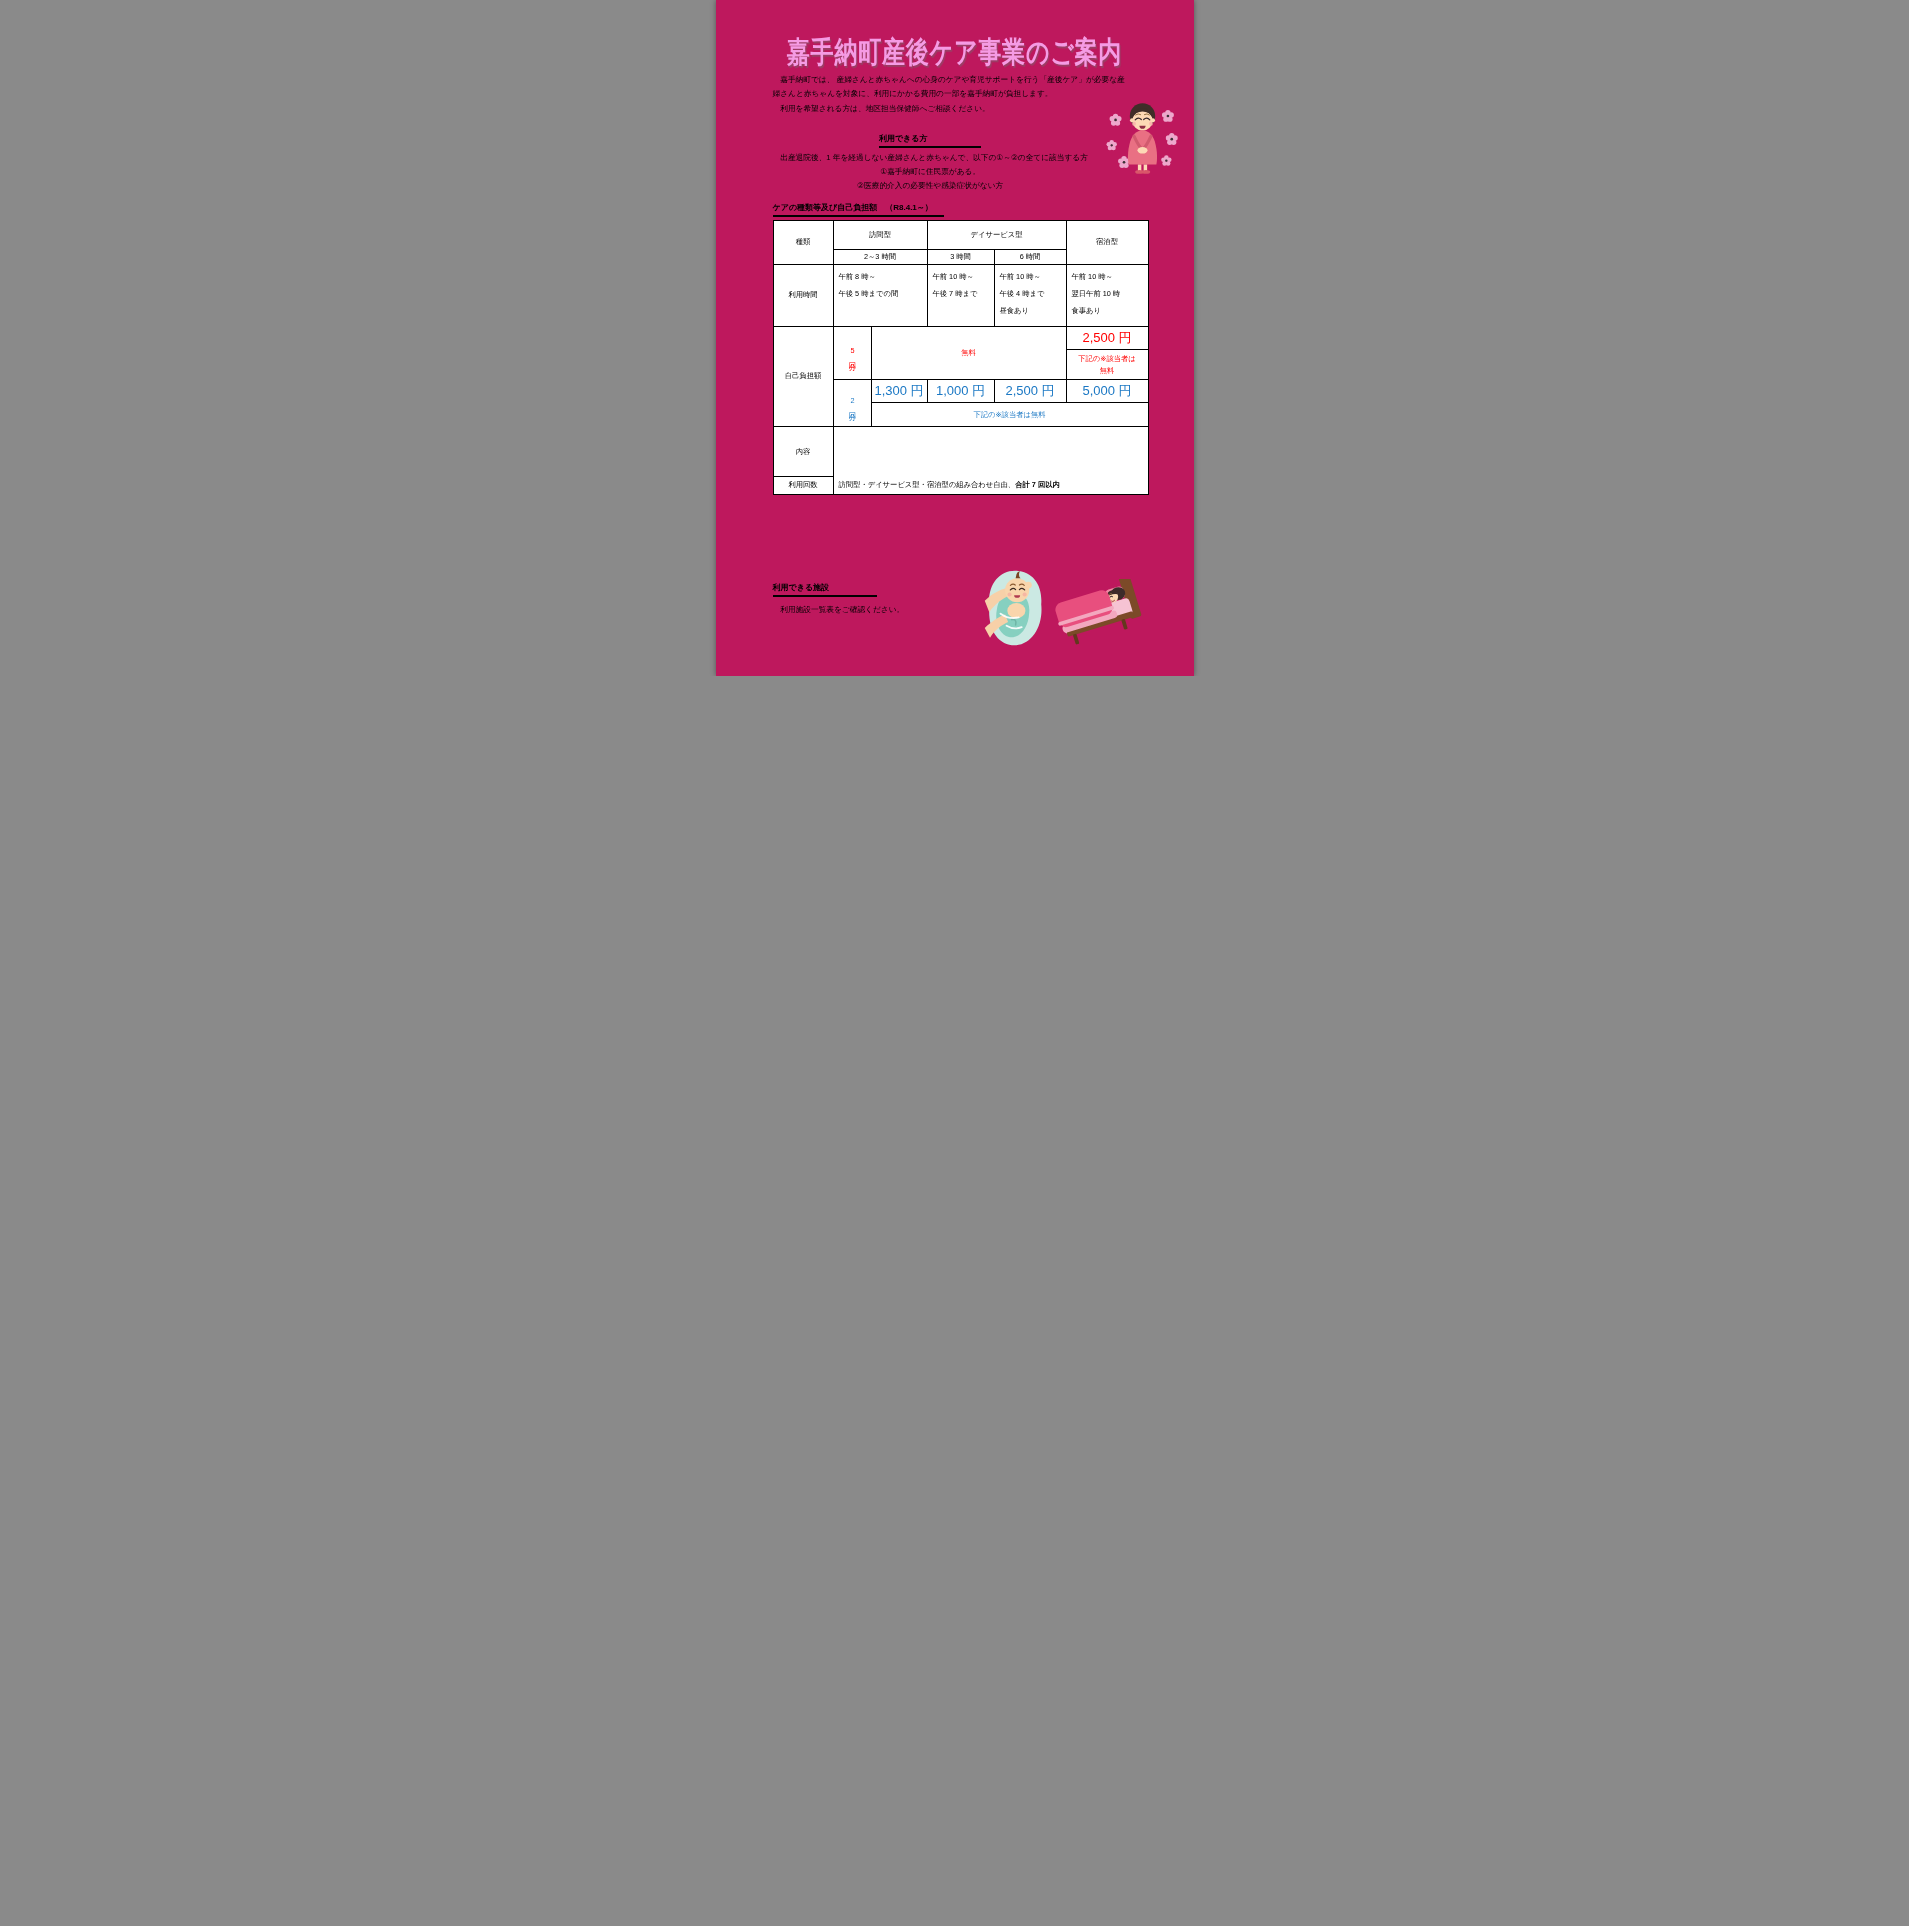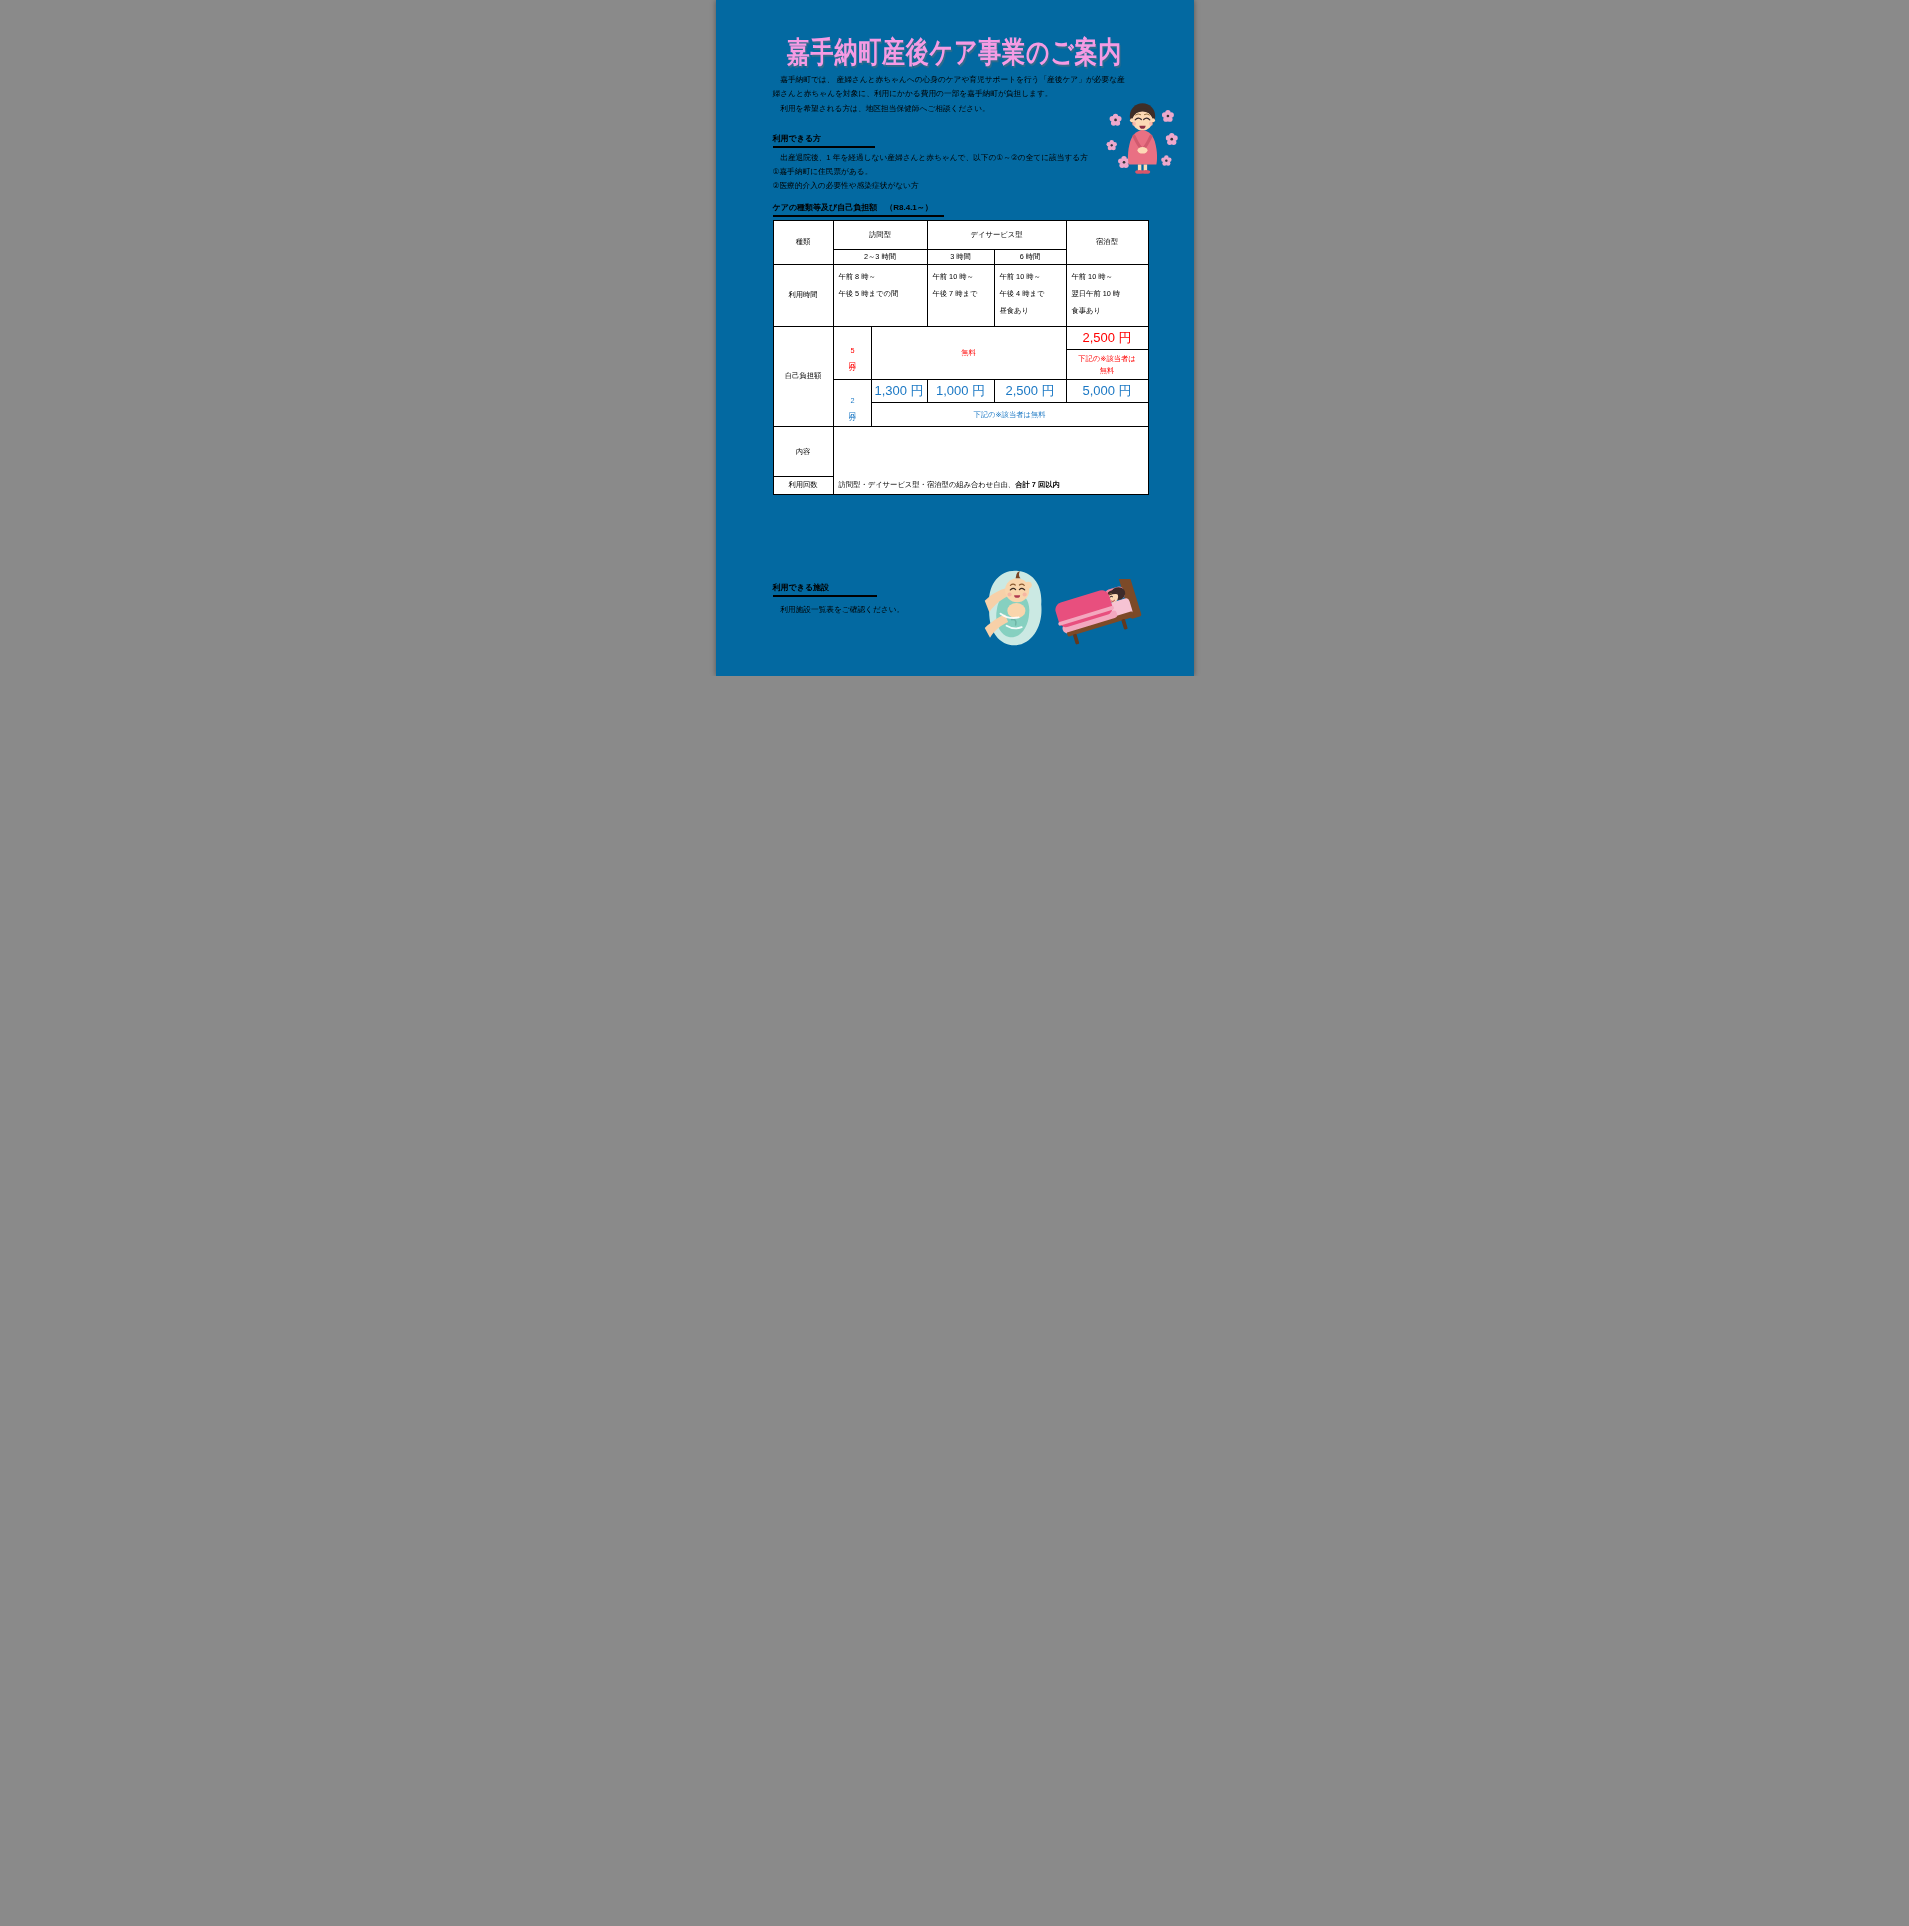--- a/index.html
+++ b/index.html
@@ -1,30 +1,30 @@
 <!DOCTYPE html>
 <html style="font-size:6.2px"><head>
 <meta charset="utf-8">
 <style>
   html,body{margin:0;padding:0;background:#8a8a8a;}
   .page{
-    position:relative;width:478px;height:676px;margin:0 auto;background:#0369a1;
+    position:relative;width:478px;height:676px;margin:0 auto;background:#be185d;
     font-family:"Liberation Sans","DejaVu Sans",sans-serif;color:#000;overflow:hidden;
     box-shadow:0 0 5.4px rgba(0,0,0,.4);
   }
   .title{
     position:absolute;top:37px;left:0;width:100%;text-align:center;
     font-size:23px;font-weight:bold;color:#f59be4;letter-spacing:0.8px;
     transform:scaleY(1.28);transform-origin:50% 50%;
     text-shadow:1.2px 1.2px 0.8px rgba(110,110,110,.45);white-space:nowrap;
   }
   .intro{position:absolute;top:73px;left:57px;width:370px;font-size:7.7px;line-height:14.3px;}
   .block-line{white-space:nowrap;}
   .sec{position:absolute;left:57px;font-size:7.7px;}
-  .sec-elig{top:133px;}
+  .sec-elig{top:133px;text-align:center;}
   .sec-care{top:202px;}
   .sec-fac{top:582px;}
   .heading{font-size:8px;font-weight:bold;white-space:nowrap;}
   .dul{display:inline-block;border-bottom:2.3px double #000;padding-bottom:1.5px;}
   .dul-wide{padding-right:54px;}
   .dul-mid{padding-right:48px;}
   .dul-slim{padding-right:10.8px;}
   .elig-lines{margin-top:3px;line-height:14.3px;}
   .fac-line{margin-top:6.2px;line-height:13px;}
   .notes{position:absolute;top:497px;left:57px;width:381px;font-size:8px;line-height:14.4px;}

